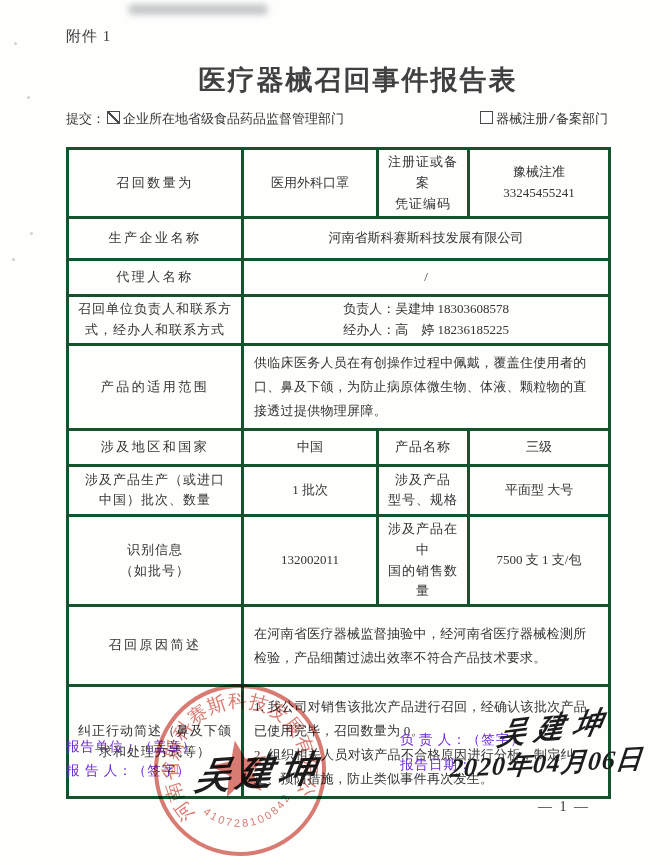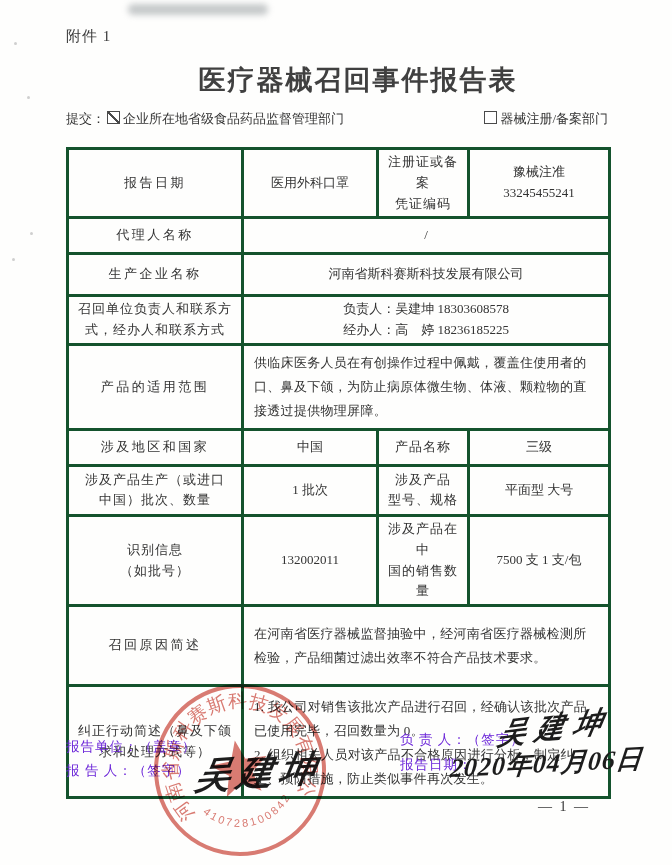--- a/index.html
+++ b/index.html
@@ -14,21 +14,21 @@
   .speck { position:absolute; width:3px; height:3px; border-radius:50%;
     background:#8a8a8a; opacity:.4; }
 
   .attachment { position:absolute; left:66px; top:27px; font-size:15px;
     letter-spacing:1px; color:#3a3a3a; }
   .title { position:absolute; left:0; right:0; top:62px; text-align:center;
     font-family:"Liberation Sans","DejaVu Sans",sans-serif; font-weight:600;
     font-size:27px; letter-spacing:2px; color:#404040;padding-left:44px; }
 
   .submit-line { position:absolute; left:66px; top:110px; width:542px;
-    font-family:Liberation Serif, serif;
+    font-family:Liberation Mono, monospace;
     font-size:13px; font-weight:500; color:#333;
     display:flex; justify-content:space-between; align-items:center; }
   .cb { display:inline-block; width:11px; height:11px; border:1.4px solid #4a4a4a;
     margin:0 3px -1px 2px; background:#fff; }
   .cb.checked { background-image:linear-gradient(to top right,
       transparent 44%, #4a4a4a 44%, #4a4a4a 56%, transparent 56%); }
 
   .doc-table { position:absolute; left:66px; top:147px; width:542px;
     border-collapse:collapse; table-layout:fixed; font-size:13px; color:#333; }
   .doc-table td { border:3px solid #14532d; padding:2px 6px; text-align:center;
@@ -83,35 +83,35 @@
 
   <table class="doc-table">
     <colgroup>
         <col style="width:175px">
         <col style="width:135px">
         <col style="width:91px">
         <col style="width:141px">
       </colgroup>
     <tbody>
         <tr style="height:46px">
-      <td class="lbl">报告日期</td>
+      <td class="lbl">召回数量为</td>
       <td>医用外科口罩</td>
       <td class="lbl-s">
         <span class="ln">注册证或备案</span>
         <span class="ln">凭证编码</span>
       </td>
       <td>豫械注准 33245455241</td>
+    </tr>
+    <tr style="height:42px">
+      <td class="lbl">生产企业名称</td>
+      <td colspan="3">河南省斯科赛斯科技发展有限公司</td>
     </tr>
     <tr style="height:36px">
       <td class="lbl">代理人名称</td>
       <td colspan="3">/</td>
-    </tr>
-    <tr style="height:42px">
-      <td class="lbl">生产企业名称</td>
-      <td colspan="3">河南省斯科赛斯科技发展有限公司</td>
     </tr>
     <tr style="height:46px">
       <td class="lbl-s">
         <span class="ln">召回单位负责人和联系方</span>
         <span class="ln">式，经办人和联系方式</span>
       </td>
       <td colspan="3">
         <span class="ln">负责人：吴建坤 18303608578</span>
         <span class="ln">经办人：高　婷 18236185225</span>
       </td>

